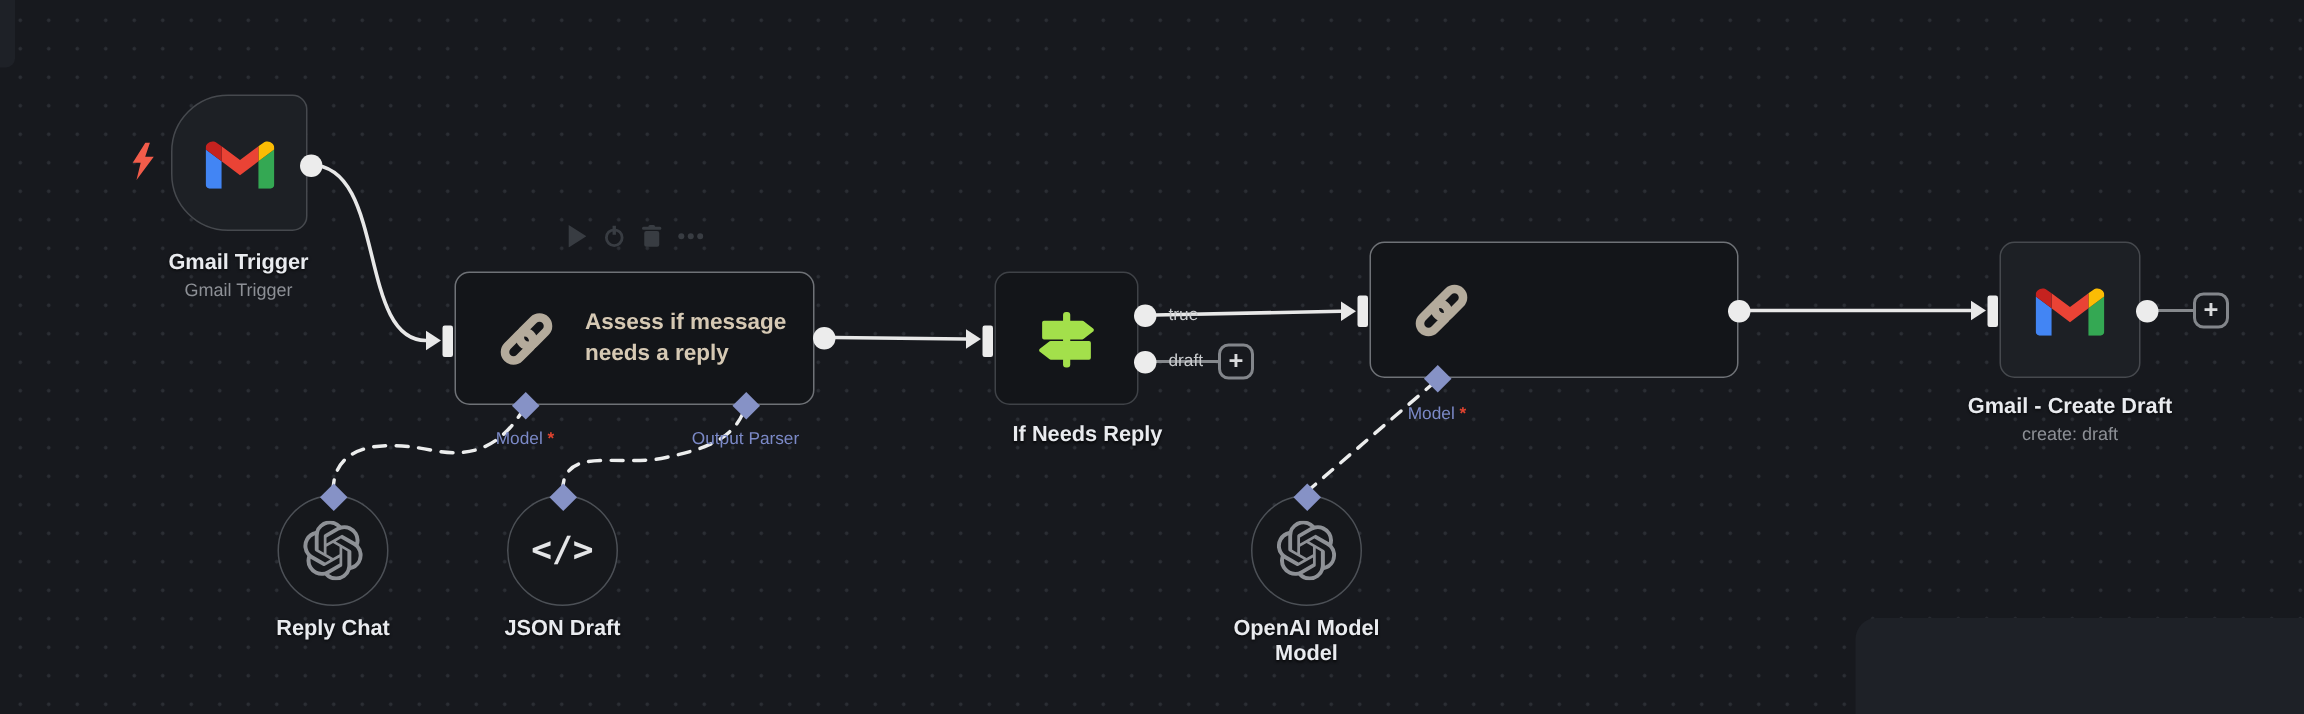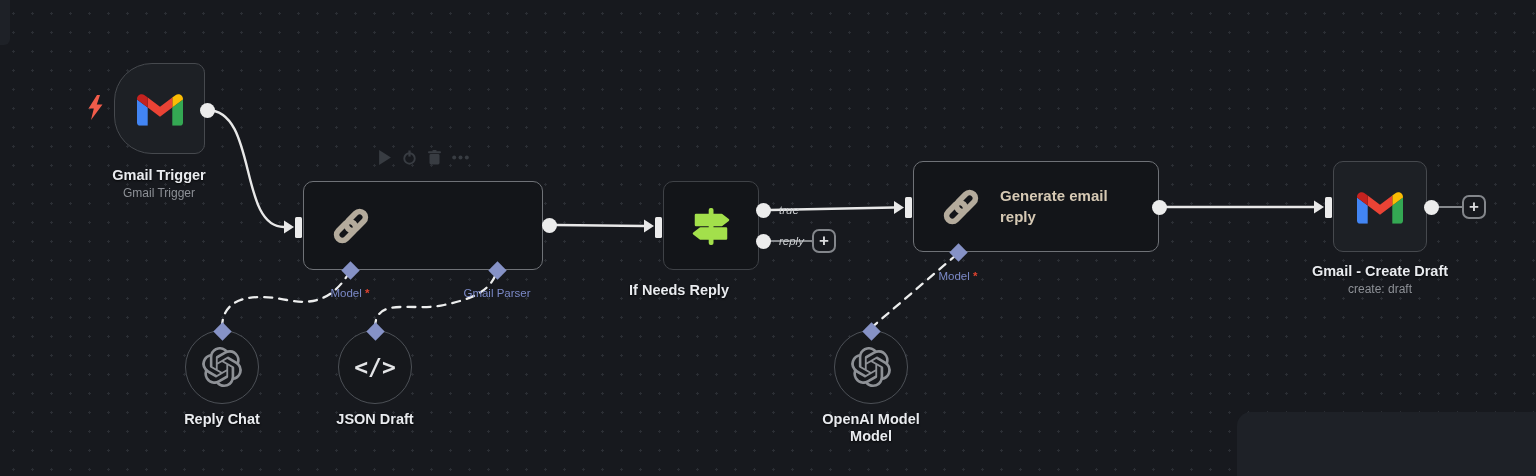--- a/index.html
+++ b/index.html
@@ -36,21 +36,21 @@
   .node-sub   { position:absolute; z-index:2; text-align:center; font-size:12px; color:#8d9096; }
 
   .endpoint-out { position:absolute; z-index:3; width:15px; height:15px;
                   background:#ececec; border-radius:50%; }
   .endpoint-in  { position:absolute; z-index:3; width:6.5px; height:21px;
                   background:#ececec; border-radius:1.5px; }
   .diamond { position:absolute; z-index:3; width:13px; height:13px;
              background:#8692c6; transform:rotate(45deg); }
   .port-label { position:absolute; z-index:2; text-align:center; font-size:11.5px; color:#7b89c7; }
   .req { color:#e0432f; font-weight:bold; }
-  .io-label { position:absolute; z-index:2; font-size:11.5px; color:#c9cbce;font-style:italic; }
+  .io-label { position:absolute; z-index:2; font-size:11.5px; color:#c9cbce; }
 
   .plus-btn { position:absolute; z-index:3; width:24px; height:24px; border-radius:7px;
               border:2px solid #83868b; background:#17191e; color:#d9dadc;
               font-size:17px; line-height:20px; text-align:center; font-weight:bold;
               cursor:pointer; }
 
   .hover-toolbar { position:absolute; left:378px; top:150px; z-index:2;
                    display:flex; gap:11px; align-items:center; }
   .hover-toolbar svg { display:block; }
 
@@ -145,46 +145,46 @@
     </svg>
 </div>
 <div class="endpoint-out" style="left:199.5px;top:102.5px"></div>
 <div class="node-title" style="left:79px;top:167px;width:160px">Gmail Trigger</div>
 <div class="node-sub" style="left:79px;top:186px;width:160px">Gmail Trigger</div>
 
 <div class="node node-rect" style="left:303px;top:181px;width:240px;height:89px;padding-left:26px;gap:18px">
   <svg class="chain-ic" width="42" height="42" viewBox="0 0 48 48">
       <use href="#chain-icon-sym"></use>
     </svg>
+  <div class="innode-text" style="width:140px">Assess if message needs a reply</div>
 </div>
 <div class="endpoint-in" style="left:295px;top:216.5px"></div>
 <div class="endpoint-out" style="left:541.5px;top:217.5px"></div>
 <div class="diamond" style="left:343.5px;top:263.5px"></div>
 <div class="diamond" style="left:490.5px;top:263.5px"></div>
 <div class="port-label" style="left:310px;top:287px;width:80px"><span>Model</span> <span class="req">*</span></div>
-<div class="port-label" style="left:447px;top:287px;width:100px">Gmail Parser</div>
+<div class="port-label" style="left:447px;top:287px;width:100px">Output Parser</div>
 
 <div class="node node-rect node-dim" style="left:663px;top:181px;width:96px;height:89px;justify-content:center">
   <svg width="48" height="48" viewBox="0 0 48 48">
       <use href="#signpost-icon-sym"></use>
     </svg>
 </div>
 <div class="endpoint-in" style="left:655px;top:216.5px"></div>
 <div class="endpoint-out" style="left:755.5px;top:202.5px"></div>
 <div class="endpoint-out" style="left:755.5px;top:233.5px"></div>
 <div class="io-label" style="left:779px;top:204px">true</div>
-<div class="io-label" style="left:779px;top:235px">reply</div>
+<div class="io-label" style="left:779px;top:235px">draft</div>
 <div class="plus-btn" style="left:812px;top:229px">+</div>
-<div class="node-title" style="left:599px;top:282px;width:160px">If Needs Reply</div>
+<div class="node-title" style="left:645px;top:282px;width:160px">If Needs Reply</div>
 
 <div class="node node-rect" style="left:913px;top:161px;width:246px;height:91px;padding-left:26px;gap:18px">
   <svg class="chain-ic" width="42" height="42" viewBox="0 0 48 48">
       <use href="#chain-icon-sym"></use>
     </svg>
-  <div class="innode-text" style="width:140px">Generate email reply</div>
 </div>
 <div class="endpoint-in" style="left:905px;top:196.5px"></div>
 <div class="endpoint-out" style="left:1151.5px;top:199.5px"></div>
 <div class="diamond" style="left:951.5px;top:245.5px"></div>
 <div class="port-label" style="left:918px;top:270px;width:80px"><span>Model</span> <span class="req">*</span></div>
 
 <div class="node node-sq" style="left:1333px;top:161px;width:94px;height:91px">
   <svg width="46" height="35" viewBox="0 0 49.4 37.25">
       <use href="#gmail-logo"></use>
     </svg>

